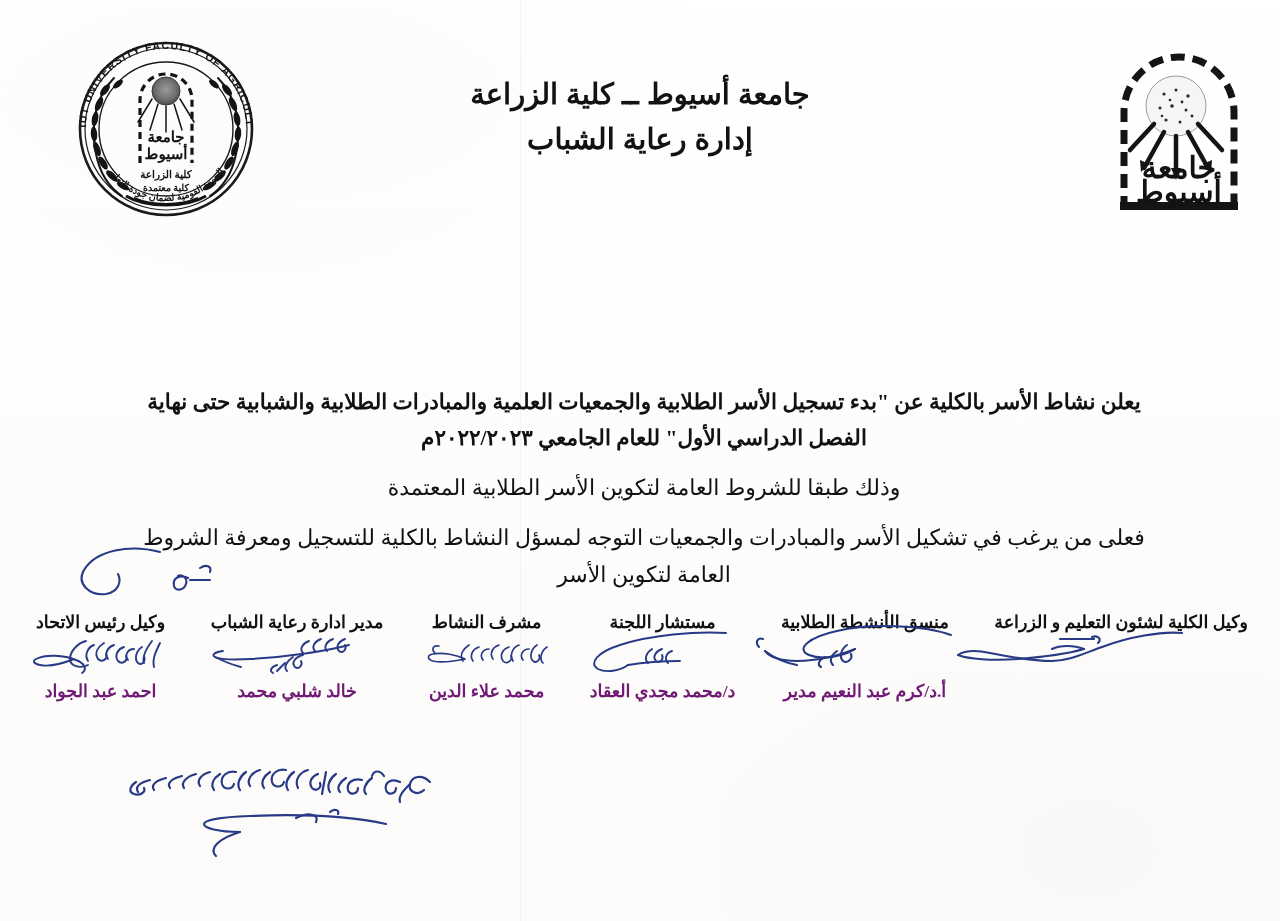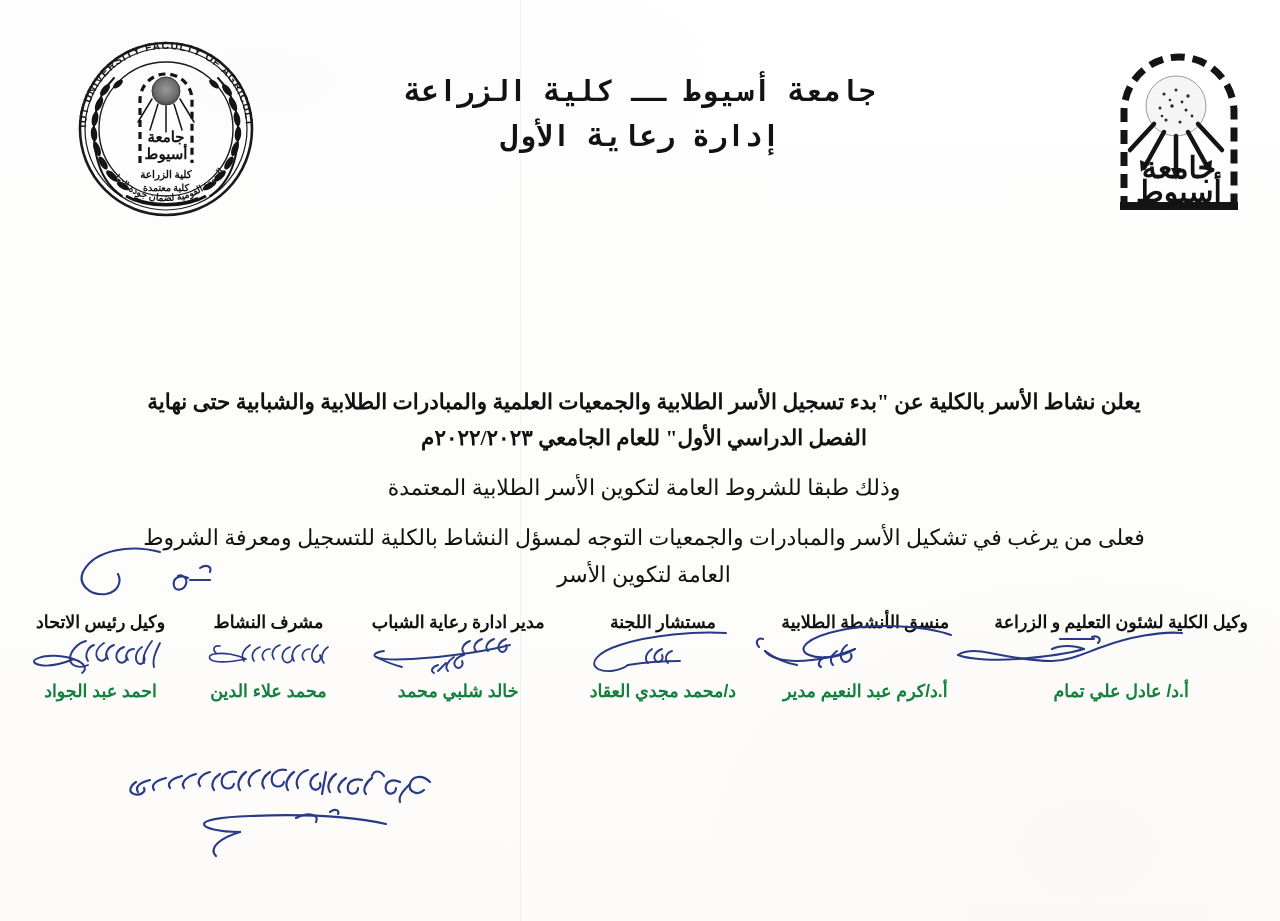--- a/index.html
+++ b/index.html
@@ -57,21 +57,21 @@
 
   
   .header-block {
     position: absolute;
     left: 0;
     top: 72px;
     width: 1280px;
     text-align: center;
   }
   .header-line {
-    font-family: Liberation Mono, monospace;
+    font-family: Liberation Sans, sans-serif;
     font-weight: bold;
     font-size: 29px;
     line-height: 1.55;
     letter-spacing: 0px;
     color: #121212;
   }
 
   
   .title-wrap {
     position: absolute;
@@ -146,24 +146,24 @@
     font-size: 17.5px;
     color: #111111;
     white-space: nowrap;
     letter-spacing: 0.2px;
   }
   .sig-gap {
     height: 48px;
     position: relative;
   }
   .sig-name {
-    font-family: Liberation Sans, sans-serif;
+    font-family: Liberation Serif, serif;
     font-weight: bold;
     font-size: 17.5px;
-    color: #15803d;
+    color: #701a75;
     white-space: nowrap;
     letter-spacing: 0.2px;
   }
   .ink {
     position: absolute;
     pointer-events: none;
   }
   .ink svg { display: block; overflow: visible; }
 
   
@@ -307,21 +307,21 @@
         <polygon points="107,122 99,114 108,110"></polygon>
       </g>
 
       <text x="75" y="128" text-anchor="middle" font-family="Liberation Serif, serif" font-size="30" font-weight="bold" fill="#121212">جامعة</text>
       <text x="75" y="152" text-anchor="middle" font-family="Liberation Serif, serif" font-size="30" font-weight="bold" fill="#121212">أسيوط</text>
     </svg>
   </div>
 
   <div class="header-block">
     <div class="header-line">جامعة أسيوط ــ كلية الزراعة</div>
-    <div class="header-line">إدارة رعاية الأول</div>
+    <div class="header-line">إدارة رعاية الشباب</div>
   </div>
 
 
   <div class="body-block">
     <p class="para p1">يعلن نشاط الأسر بالكلية عن "بدء تسجيل الأسر الطلابية والجمعيات العلمية والمبادرات الطلابية والشبابية حتى نهاية الفصل الدراسي الأول" للعام الجامعي ٢٠٢٢/٢٠٢٣م</p>
     <p class="para p2">وذلك طبقا للشروط العامة لتكوين الأسر الطلابية المعتمدة</p>
     <p class="para p3">فعلى من يرغب في تشكيل الأسر والمبادرات والجمعيات التوجه لمسؤل النشاط بالكلية للتسجيل ومعرفة الشروط العامة لتكوين الأسر</p>
   </div>
 
   <div class="side-note">
@@ -351,20 +351,43 @@
               <path d="M84,12 C78,14 74,20 78,26"></path>
               <path d="M74,10 C68,14 64,20 68,26 C72,30 78,26 76,21"></path>
               <path d="M64,12 C58,14 54,22 58,28"></path>
               <path d="M56,8 C48,10 40,18 40,26 C40,33 50,36 58,32"></path>
               <path d="M44,26 C34,30 20,34 10,32 C4,31 2,28 6,26 C16,21 34,22 46,27 C54,30 58,36 52,40"></path>
             </g>
           </svg>
         </span>
       </div>
       <div class="sig-name">احمد عبد الجواد</div>
+    </div>
+
+    <div class="sig-col">
+      <div class="sig-title">مدير ادارة رعاية الشباب</div>
+      <div class="sig-gap">
+        <span class="ink" style="left:-4px; top:0;">
+          <svg width="150" height="48" viewBox="0 0 150 48">
+            <g fill="none" stroke="#283a86" stroke-width="1.9" stroke-linecap="round" stroke-linejoin="round">
+              <path d="M138,6 C132,8 128,14 132,18 C136,21 140,16 138,12"></path>
+              <path d="M126,6 C120,8 116,14 120,18"></path>
+              <path d="M114,6 C108,8 104,14 108,18"></path>
+              <path d="M102,8 C96,10 92,16 96,20"></path>
+              <path d="M142,12 C120,18 80,24 44,26 C26,27 12,26 8,24 C4,22 8,19 16,18"></path>
+              <path d="M8,24 C16,28 26,32 34,34"></path>
+              <path d="M96,22 C88,24 84,30 88,34 C92,37 96,32 94,28"></path>
+              <path d="M86,24 C80,28 76,34 80,38"></path>
+              <path d="M78,30 L70,38"></path>
+              <path d="M70,32 C64,34 62,38 66,40"></path>
+            </g>
+          </svg>
+        </span>
+      </div>
+      <div class="sig-name">خالد شلبي محمد</div>
     </div>
 
     <div class="sig-col">
       <div class="sig-title">مشرف النشاط</div>
       <div class="sig-gap">
         <span class="ink" style="left:-8px; top:2px;">
           <svg width="136" height="44" viewBox="0 0 136 44">
             <g fill="none" stroke="#283a86" stroke-width="1.7" stroke-linecap="round" stroke-linejoin="round">
               <path d="M126,12 C120,16 118,24 122,28"></path>
               <path d="M116,10 C110,14 108,22 112,26 C116,29 120,24 118,20"></path>
@@ -378,43 +401,20 @@
               <path d="M44,24 C34,26 20,28 12,26 C6,24 6,20 12,19 C22,17 36,20 44,24"></path>
               <path d="M14,18 C10,14 12,10 18,11"></path>
             </g>
           </svg>
         </span>
       </div>
       <div class="sig-name">محمد علاء الدين</div>
     </div>
 
     <div class="sig-col">
-      <div class="sig-title">مدير ادارة رعاية الشباب</div>
-      <div class="sig-gap">
-        <span class="ink" style="left:-4px; top:0;">
-          <svg width="150" height="48" viewBox="0 0 150 48">
-            <g fill="none" stroke="#283a86" stroke-width="1.9" stroke-linecap="round" stroke-linejoin="round">
-              <path d="M138,6 C132,8 128,14 132,18 C136,21 140,16 138,12"></path>
-              <path d="M126,6 C120,8 116,14 120,18"></path>
-              <path d="M114,6 C108,8 104,14 108,18"></path>
-              <path d="M102,8 C96,10 92,16 96,20"></path>
-              <path d="M142,12 C120,18 80,24 44,26 C26,27 12,26 8,24 C4,22 8,19 16,18"></path>
-              <path d="M8,24 C16,28 26,32 34,34"></path>
-              <path d="M96,22 C88,24 84,30 88,34 C92,37 96,32 94,28"></path>
-              <path d="M86,24 C80,28 76,34 80,38"></path>
-              <path d="M78,30 L70,38"></path>
-              <path d="M70,32 C64,34 62,38 66,40"></path>
-            </g>
-          </svg>
-        </span>
-      </div>
-      <div class="sig-name">خالد شلبي محمد</div>
-    </div>
-
-    <div class="sig-col">
       <div class="sig-title">مستشار اللجنة</div>
       <div class="sig-gap">
         <span class="ink" style="left:-14px; top:-4px;">
           <svg width="160" height="52" viewBox="0 0 160 52">
             <g fill="none" stroke="#283a86" stroke-width="1.9" stroke-linecap="round" stroke-linejoin="round">
               <path d="M150,4 C120,2 74,6 44,16 C22,23 12,34 22,40 C30,44 44,42 52,36"></path>
               <path d="M52,36 C64,34 88,32 104,32"></path>
               <path d="M86,20 C80,22 76,28 80,32 C84,35 88,30 86,26"></path>
               <path d="M76,20 C70,24 68,30 72,34"></path>
               <path d="M96,22 C90,24 88,30 92,34"></path>
@@ -454,21 +454,20 @@
               <path d="M230,6 C210,4 176,10 150,20 C128,28 116,34 100,34"></path>
               <path d="M100,34 C80,34 58,30 38,26 C24,23 12,24 6,28"></path>
               <path d="M6,28 C16,32 40,34 66,32 C92,30 118,26 132,22"></path>
               <path d="M132,22 C122,18 108,18 100,22"></path>
               <path d="M108,12 L142,12"></path>
               <path d="M140,10 C146,8 150,12 146,16"></path>
             </g>
           </svg>
         </span>
       </div>
-      <div class="sig-name">أ.د/ عادل علي تمام</div>
     </div>
 
   </div>
 
   <div class="bottom-note">
     <svg viewBox="0 0 420 120" width="420" height="120" aria-hidden="true">
       <g fill="none" stroke="#283a86" stroke-width="2.2" stroke-linecap="round" stroke-linejoin="round">
 
         <path d="M330,30 C322,22 312,24 310,32 C308,40 318,44 324,38"></path>
         <path d="M310,32 C304,38 298,44 300,50"></path>

